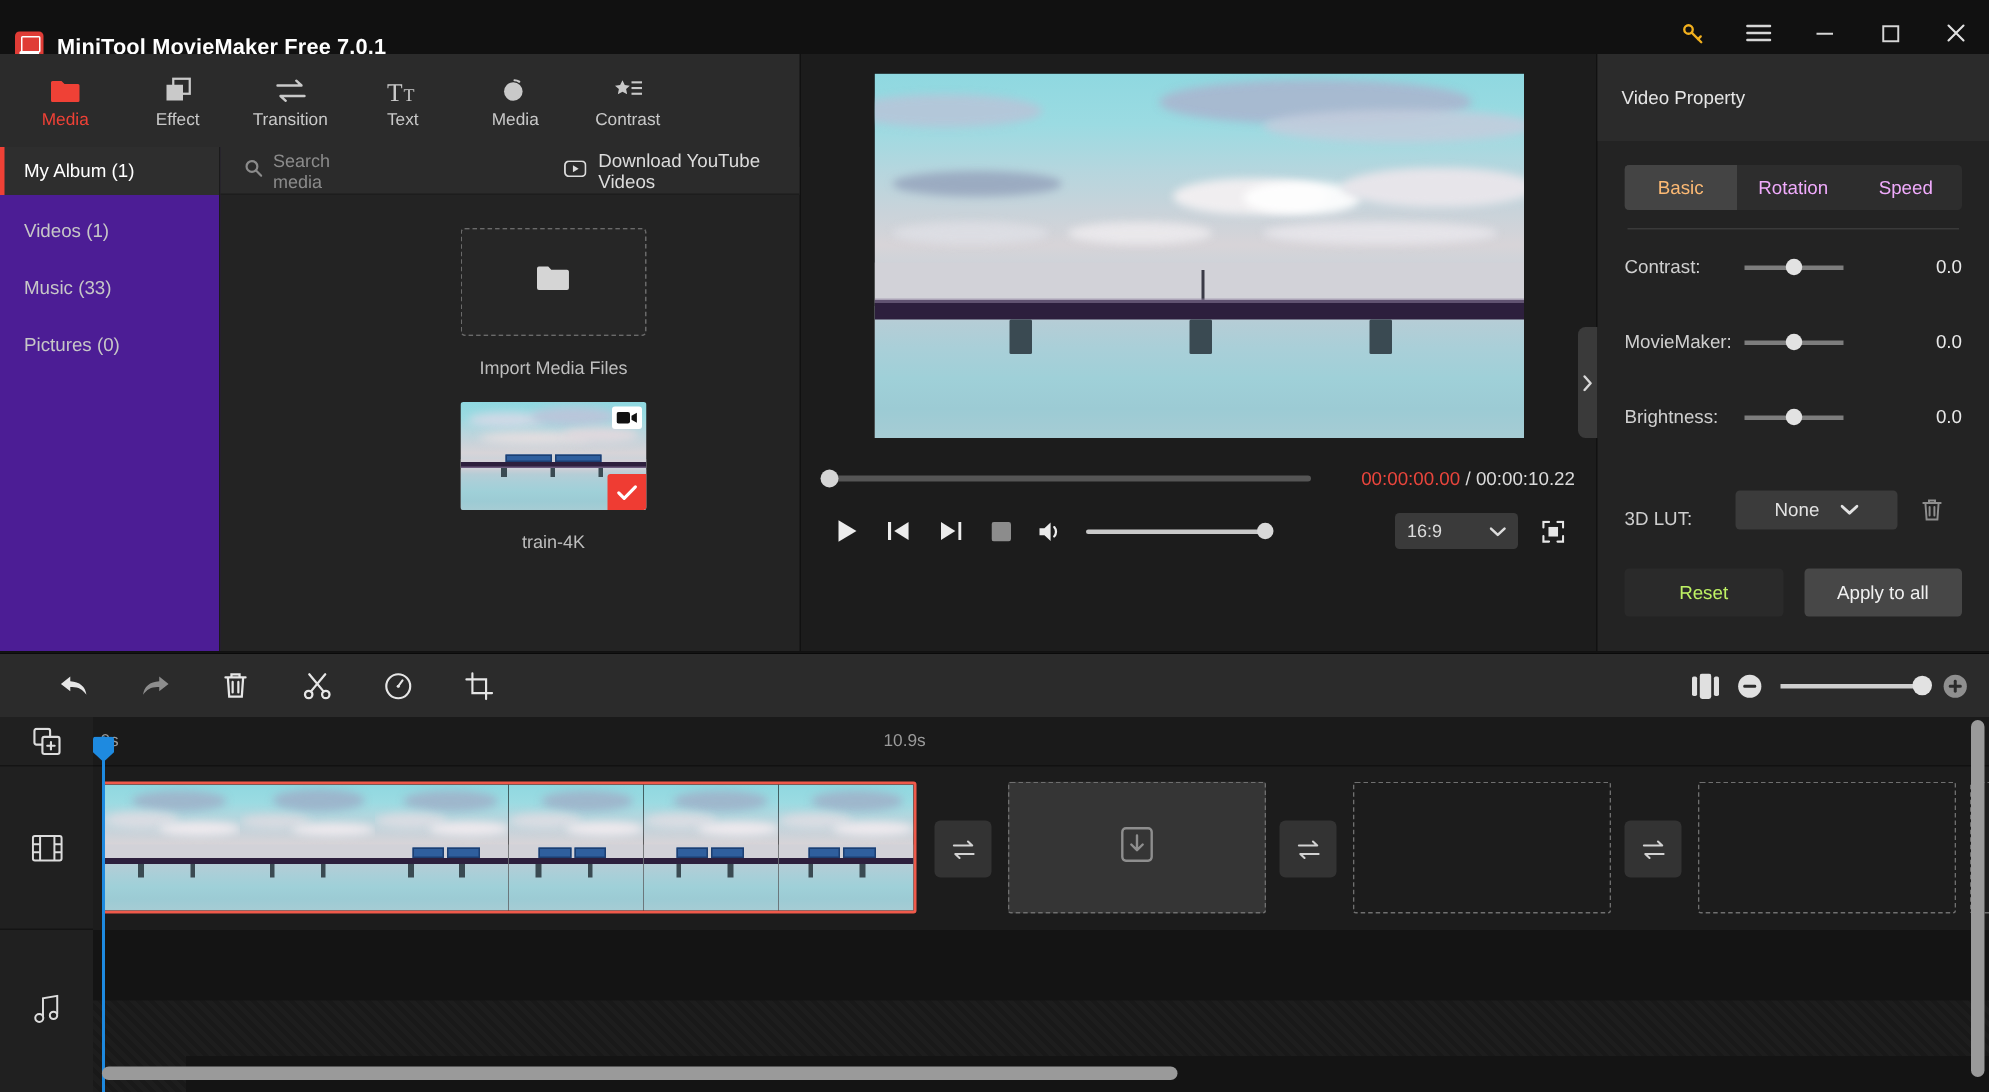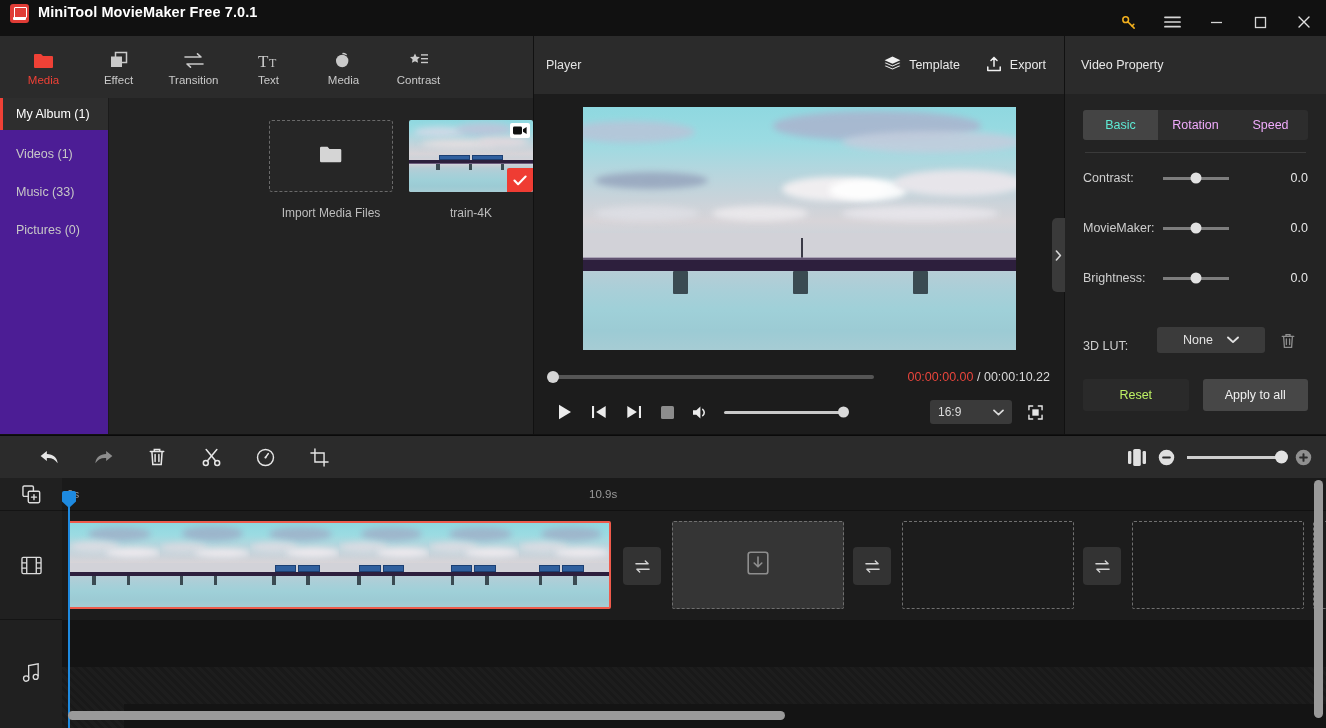--- a/index.html
+++ b/index.html
@@ -8,21 +8,21 @@
     background: #111111;
     font-family: "Liberation Sans", sans-serif;
     color: #d8d8d8;
     -webkit-font-smoothing: antialiased;
   }
   #app { position: relative; width: 1326px; height: 728px; background: #111111; }
 
   
   .titlebar {
     position: absolute; left: 0; top: 4px; width: 1326px; height: 36px;
-    background: #111111; display: flex; align-items: flex-start;
+    background: #111111; display: flex; align-items: flex-end;
   }
   .app-logo {
     width: 19px; height: 19px; margin-left: 10px; border-radius: 3px;
     background: #e03c36; position: relative; flex: none;
   }
   .app-logo::before {
     content: ""; position: absolute; left: 4px; top: 2.5px; width: 11px; height: 9px;
     border: 1.6px solid #ffffff; border-radius: 1px; background: transparent;
   }
   .app-logo::after {
@@ -80,21 +80,21 @@
   }
   .searchbox {
     display: flex; align-items: center; gap: 7px; margin-left: 16px;
     font-size: 12px; color: #8b8b8b;
   }
   .ytdl {
     display: flex; align-items: center; gap: 8px; margin-left: 128px;
     font-size: 12.5px; color: #dcdcdc;
   }
 
-  .grid { display: flex; gap: 16px; padding: 22px 0 0 160px; }
+  .grid { display: flex; gap: 16px; padding: 22px 0 0 160px; flex-direction: column; }
   .cell { width: 124px; }
   .importbox {
     width: 124px; height: 72px; border: 1px dashed #6a6a6a; border-radius: 3px;
     display: flex; align-items: center; justify-content: center; background: #262626;
   }
   .cellcap { text-align: center; font-size: 12px; color: #bdbdbd; margin-top: 14px; }
 
   .thumb {
     width: 124px; height: 72px; border-radius: 2px; position: relative; overflow: hidden;
   }
@@ -187,21 +187,21 @@
     background: #232323;
   }
   .rp-head { height: 58px; background: #2b2b2b; display: flex; align-items: center; padding-left: 16px; }
   .rp-title { font-size: 12.5px; color: #e6e6e6; }
   .rp-body { padding: 16px 18px 0 18px; }
   .segmented {
     display: flex; height: 30px; background: #2d2d2d; border-radius: 3px; overflow: hidden;
   }
   .seg { flex: 1; display: flex; align-items: center; justify-content: center;
     font-size: 12.5px; color: #f0abfc; }
-  .seg.active { background: #444444; color: #5eead4; }
+  .seg.active { background: #444444; color: #fdba74; }
   .rp-divider { height: 1px; background: #3a3a3a; margin: 12px 2px 0 2px; }
 
   .proprow { display: flex; align-items: center; height: 50px; }
   .proplabel { width: 80px; font-size: 12.5px; color: #cfcfcf; }
   .sliderwrap { position: relative; width: 66px; height: 3px; background: #7d7d7d; margin-left: 0; }
   .sliderknob { position: absolute; left: 50%; top: 50%; transform: translate(-50%,-50%);
     width: 11px; height: 11px; border-radius: 50%; background: #e2e2e2; }
   .propval { margin-left: auto; font-size: 12.5px; color: #e8e8e8; }
 
   .lutrow { display: flex; align-items: flex-end; height: 50px; }
@@ -398,20 +398,40 @@
         </div>
         <div class="libnav-item" style="margin-top:6px;">
           <span>Music (33)</span>
         </div>
         <div class="libnav-item" style="margin-top:6px;">
           <span>Pictures (0)</span>
         </div>
       </div>
 
       <div class="libmain">
+        <div class="libtools">
+          <div class="searchbox">
+            <span>
+              <svg width="12" height="12" viewBox="0 0 14 14" fill="none" stroke="#8b8b8b" stroke-width="1.7">
+                <circle cx="5.8" cy="5.8" r="4.2"></circle>
+                  <path d="M9 9l4 4" stroke-linecap="round"></path>
+              </svg>
+            </span>
+            <span>Search media</span>
+          </div>
+          <div class="ytdl">
+            <span>
+              <svg width="15" height="11" viewBox="0 0 16 12">
+                <rect x="0.5" y="0.5" width="15" height="11" rx="3" fill="none" stroke="#dcdcdc" stroke-width="1.3"></rect>
+                <path d="M6.3 3.4l4.2 2.6-4.2 2.6z" fill="#dcdcdc"></path>
+              </svg>
+            </span>
+            <span>Download YouTube Videos</span>
+          </div>
+        </div>
 
         <div class="grid">
           <div class="cell">
             <div class="importbox">
               <span>
                 <svg width="26" height="21" viewBox="0 0 26 21">
                   <path d="M2 4a1.3 1.3 0 011.3-1.3h6.2l2 2.2H22A1.3 1.3 0 0123.3 6v11A1.3 1.3 0 0122 18.3H3.3A1.3 1.3 0 012 17z" fill="#d5d5d5"></path>
                 </svg>
               </span>
             </div>
@@ -449,44 +469,20 @@
             </div>
             <div class="cellcap">train-4K</div>
           </div>
         </div>
       </div>
 
     </div>
   </div>
 
   <div class="player">
-    <div class="player-head">
-      <div class="player-title">Player</div>
-      <div class="phead-actions">
-        <div class="phead-btn">
-          <span>
-            <svg width="17" height="15" viewBox="0 0 18 16" fill="#f0f0f0">
-              <path d="M9 0.6L17.4 4.4 9 8.2 0.6 4.4z"></path>
-              <path d="M9 10.1L1.9 6.9 0.6 7.5 9 11.3 17.4 7.5 16.1 6.9z"></path>
-              <path d="M9 13.2L1.9 10 0.6 10.6 9 14.4 17.4 10.6 16.1 10z"></path>
-            </svg>
-          </span>
-          <span>Template</span>
-        </div>
-        <div class="phead-btn">
-          <span>
-            <svg width="16" height="16" viewBox="0 0 18 18" fill="none" stroke="#f0f0f0" stroke-width="1.7" stroke-linecap="round" stroke-linejoin="round">
-              <path d="M9 11.5V1.8M5.6 5.1L9 1.6l3.4 3.5"></path>
-                <path d="M2 12.4v3.8h14v-3.8"></path>
-            </svg>
-          </span>
-          <span>Export</span>
-        </div>
-      </div>
-    </div>
 
     <div class="stage">
       <div class="video-frame">
         <div class="scene">
           <div class="cloud" style="left:-4%;top:6%;width:30%;height:9%;background:#b8c4d8;opacity:.85;"></div>
           <div class="cloud" style="left:44%;top:2%;width:48%;height:12%;background:#a9b6cf;opacity:.9;"></div>
           <div class="cloud" style="left:60%;top:10%;width:42%;height:9%;background:#c4cddd;opacity:.85;"></div>
           <div class="cloud" style="left:3%;top:27%;width:26%;height:7%;background:#8e9ab6;opacity:.7;"></div>
           <div class="cloud" style="left:46%;top:29%;width:24%;height:10%;background:#f0eef0;"></div>
           <div class="cloud" style="left:57%;top:30%;width:18%;height:9%;background:#ffffff;opacity:.92;"></div>

